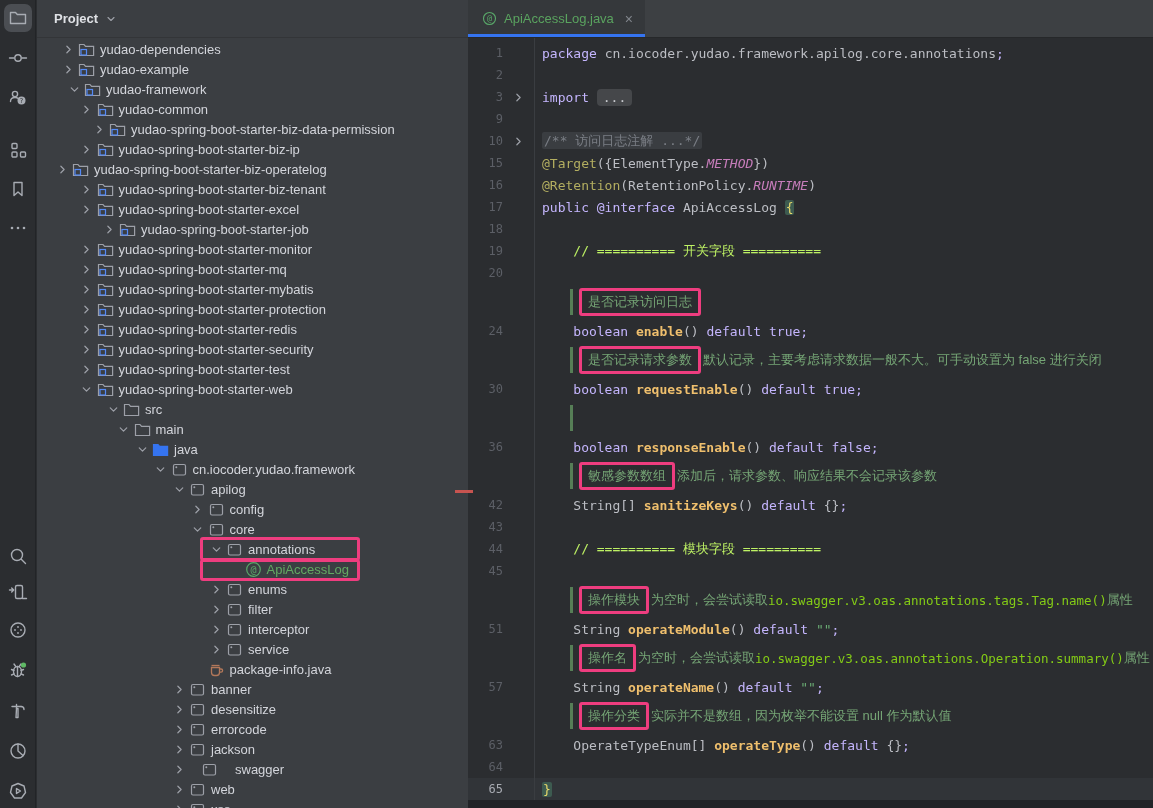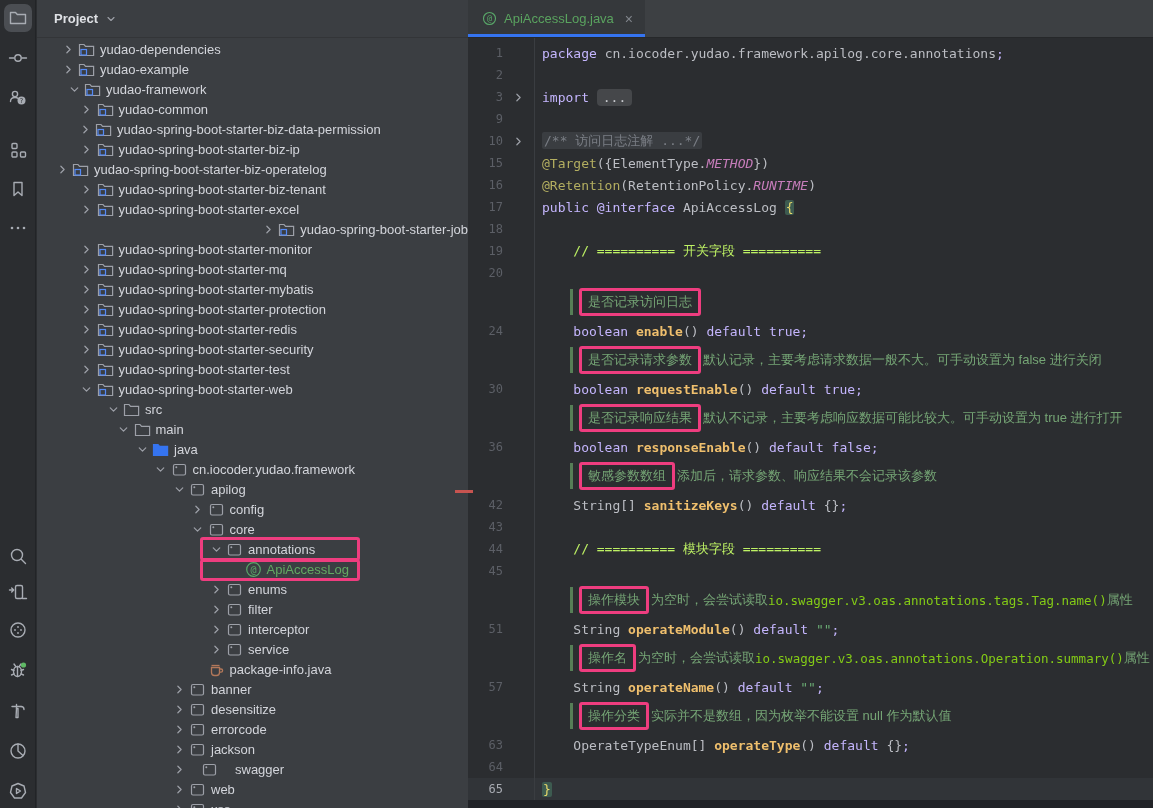--- a/index.html
+++ b/index.html
@@ -270,21 +270,21 @@
           </svg>
         </span>
         <span class="ticon">
           <svg width="17" height="17" viewBox="0 0 17 17">
             <path d="M1.5 3.5h4.5l1.6 1.8h8v9.2H1.5z" fill="none" stroke="#9DA0A8" stroke-width="1.2"></path>
             <rect x="3" y="8.5" width="5.5" height="5.5" fill="#3B3E42" stroke="#548AF7" stroke-width="1.2"></rect>
           </svg>
         </span>
         <span class="tlabel">yudao-common</span>
       </div>
-      <div class="trow" style="padding-left: 40px;">
+      <div class="trow" style="padding-left: 54px;">
         <span class="chev">
           <svg width="13" height="13" viewBox="0 0 16 16">
             <polyline points="6,4 10,8 6,12" fill="none" stroke="#9DA0A8" stroke-width="1.5" stroke-linecap="round" stroke-linejoin="round"></polyline>
           </svg>
         </span>
         <span class="ticon">
           <svg width="17" height="17" viewBox="0 0 17 17">
             <path d="M1.5 3.5h4.5l1.6 1.8h8v9.2H1.5z" fill="none" stroke="#9DA0A8" stroke-width="1.2"></path>
             <rect x="3" y="8.5" width="5.5" height="5.5" fill="#3B3E42" stroke="#548AF7" stroke-width="1.2"></rect>
           </svg>
@@ -340,21 +340,21 @@
           </svg>
         </span>
         <span class="ticon">
           <svg width="17" height="17" viewBox="0 0 17 17">
             <path d="M1.5 3.5h4.5l1.6 1.8h8v9.2H1.5z" fill="none" stroke="#9DA0A8" stroke-width="1.2"></path>
             <rect x="3" y="8.5" width="5.5" height="5.5" fill="#3B3E42" stroke="#548AF7" stroke-width="1.2"></rect>
           </svg>
         </span>
         <span class="tlabel">yudao-spring-boot-starter-excel</span>
       </div>
-      <div class="trow" style="padding-left: 40px; justify-content: flex-end;">
+      <div class="trow" style="padding-left: 64px;">
         <span class="chev">
           <svg width="13" height="13" viewBox="0 0 16 16">
             <polyline points="6,4 10,8 6,12" fill="none" stroke="#9DA0A8" stroke-width="1.5" stroke-linecap="round" stroke-linejoin="round"></polyline>
           </svg>
         </span>
         <span class="ticon">
           <svg width="17" height="17" viewBox="0 0 17 17">
             <path d="M1.5 3.5h4.5l1.6 1.8h8v9.2H1.5z" fill="none" stroke="#9DA0A8" stroke-width="1.2"></path>
             <rect x="3" y="8.5" width="5.5" height="5.5" fill="#3B3E42" stroke="#548AF7" stroke-width="1.2"></rect>
           </svg>
@@ -861,24 +861,20 @@
           <span> 默认记录，主要考虑请求数据一般不大。可手动设置为 false 进行关闭</span>
         </span>
       </div>
       <div class="code-row">
         <span class="lnum">30</span>
         <span class="fold-slot"></span>
         <span class="code-text"><span class="tok-kw">    boolean </span><span class="tok-mt">requestEnable</span><span class="tok-pl">() </span><span class="tok-kw">default true;</span></span>
       </div>
       <div class="doc-row">
         <span class="doc-bar"></span>
-        <span class="doc-text">
-          <span class="pink-box">是否记录响应结果</span>
-          <span> 默认不记录，主要考虑响应数据可能比较大。可手动设置为 true 进行打开</span>
-        </span>
       </div>
       <div class="code-row">
         <span class="lnum">36</span>
         <span class="fold-slot"></span>
         <span class="code-text"><span class="tok-kw">    boolean </span><span class="tok-mt">responseEnable</span><span class="tok-pl">() </span><span class="tok-kw">default false;</span></span>
       </div>
       <div class="doc-row">
         <span class="doc-bar"></span>
         <span class="doc-text">
           <span class="pink-box">敏感参数数组</span>

